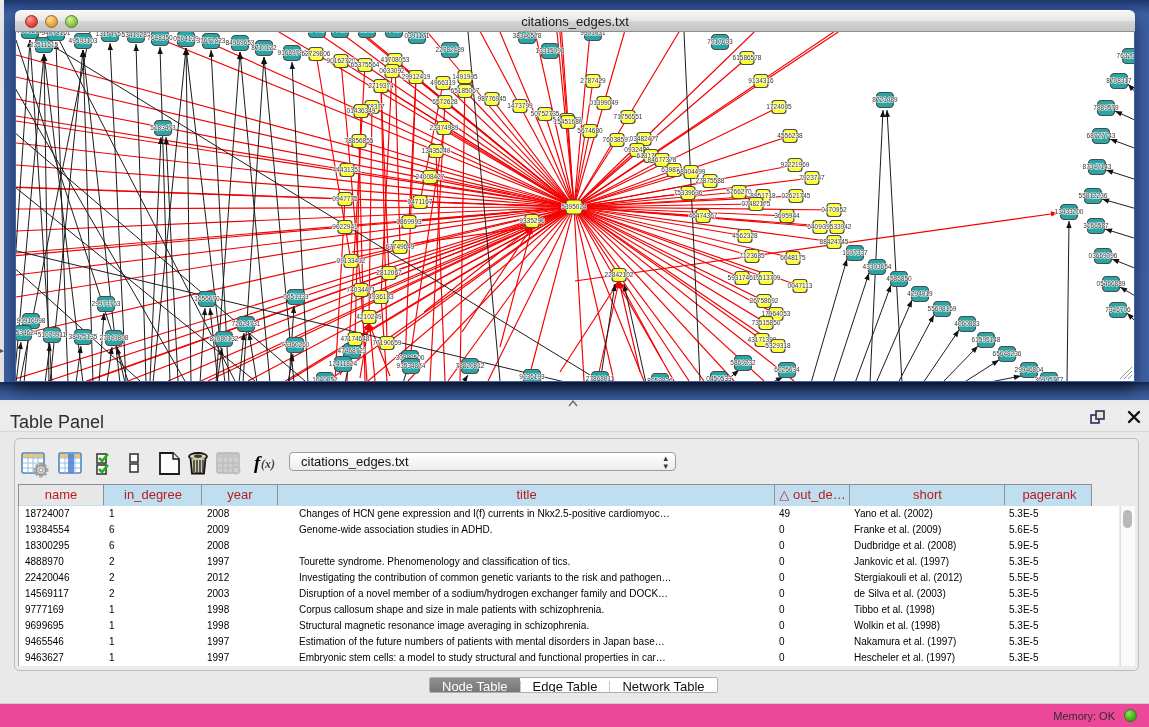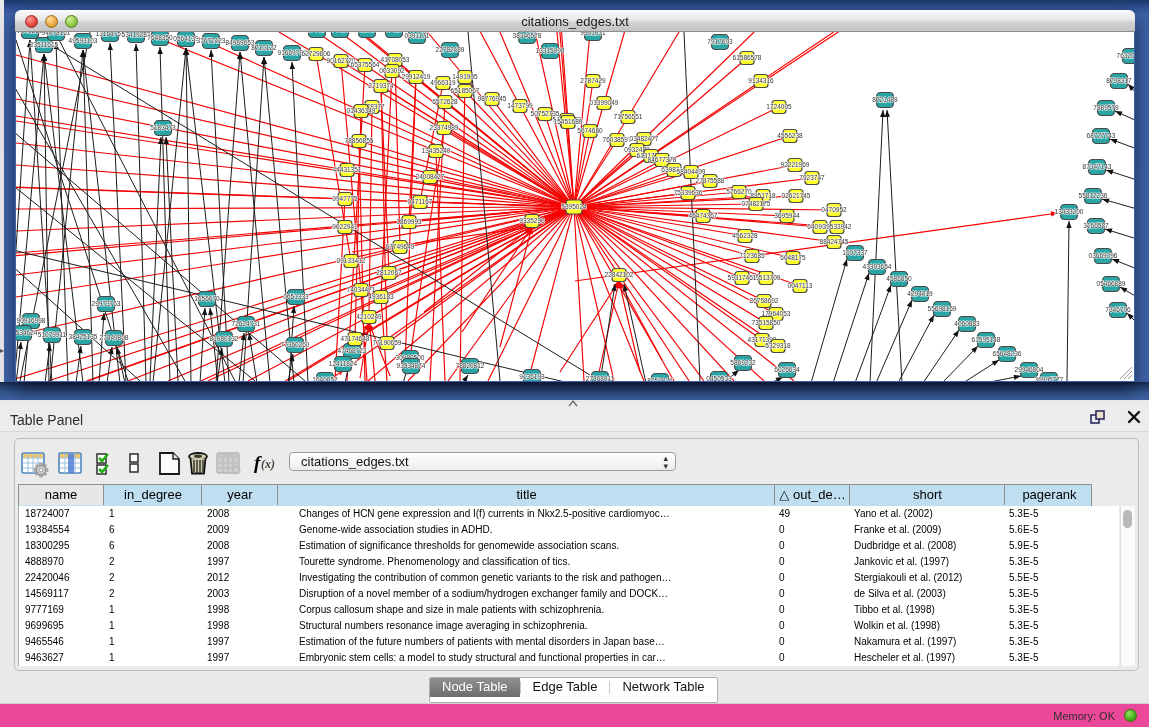--- a/index.html
+++ b/index.html
@@ -4,34 +4,34 @@
 body{width:1149px;height:727px;font-family:"Liberation Sans",sans-serif;overflow:hidden;background:#e9e9e9;position:relative}
 #desktop{position:absolute;left:4px;top:0;width:1145px;height:400px;background:linear-gradient(to bottom,#1d3768 0,#2c4b8c 6px,#3d61a5 14px,#3f63a8 100%)}
 #leftstrip{position:absolute;left:0;top:0;width:4px;height:382px;background:#e9e9e9}
 #win{position:absolute;left:15px;top:10px;width:1120px;height:372px;border-radius:6px 6px 0 0;box-shadow:0 8px 18px rgba(0,0,20,.55)}
 #titlebar{position:absolute;left:0;top:0;width:100%;height:22px;border-radius:6px 6px 0 0;background:linear-gradient(to bottom,#f7f7f7 0,#e8e8e8 45%,#d2d2d2 55%,#c4c4c4 100%);border-bottom:1px solid #8e8e8e;border-top:1px solid #fdfdfd}
 #title{position:absolute;left:0;top:3px;width:100%;text-align:center;font-size:13px;color:#1a1a1a}
 .tl{position:absolute;top:14px;width:13px;height:13px;border-radius:50%;}
 #canvas{position:absolute;left:1px;top:22px;width:1118px;height:349px;background:#fff;overflow:hidden}
 #tpanel{position:absolute;left:0;top:400px;width:1149px;height:327px;background:#e9e9e9}
 #tphead{position:absolute;left:0;top:3px;width:1149px;height:29px;background:#ececec;border-bottom:1px solid #d8d8d8}
-#tphead span{position:absolute;left:10px;top:9px;font-size:14px;color:#2e2e2e}
+#tphead span{position:absolute;left:10px;top:9px;font-size:18px;color:#2e2e2e}
 #container{position:absolute;left:14px;top:38px;width:1125px;height:233px;border:1px solid #bdbdbd;border-radius:5px;background:#ebebeb}
 #combo{position:absolute;left:274px;top:13px;width:387px;height:19px;border:1px solid #9c9c9c;border-radius:4px;background:linear-gradient(to bottom,#ffffff,#ededed);font-size:13px;color:#111;line-height:18px;padding-left:11px}
 #combo .arr{position:absolute;right:7px;top:1px;font-size:9px;color:#333;line-height:8px}
-#thead{position:absolute;left:3px;top:45px;width:1074px;height:25px;border:1px solid #8f8f8f;background:#bfdff0;font-size:13px;color:#000000}
+#thead{position:absolute;left:3px;top:45px;width:1074px;height:25px;border:1px solid #8f8f8f;background:#bfdff0;font-size:13px;color:#b91c1c}
 #thead div{position:absolute;top:0;height:20px;line-height:20px;text-align:center;border-right:1px solid #8f8f8f}
 #tbody{position:absolute;left:3px;top:67px;width:1101px;height:160px;background:#fff;border-left:1px solid #aaa;overflow:hidden;font-size:10px;color:#000}
 .trow{position:absolute;left:0;width:100%;height:16px;line-height:15px;white-space:nowrap}
 .trow span{position:absolute;overflow:hidden}
 .c0{left:6px;width:80px}.c1{left:90px;width:94px}.c2{left:188px;width:72px}
 .c3{left:280px;width:492px}.c4{left:760px;width:71px}.c5{left:835px;width:151px}.c6{left:990px;width:95px}
 #vscroll{position:absolute;right:3px;top:67px;width:15px;height:160px;background:#fafafa;border-left:1px solid #ddd}
 #vthumb{position:absolute;left:2px;top:4px;width:9px;height:18px;border-radius:5px;background:#b9b9b9}
-#tabs{position:absolute;left:414px;top:238px;height:26px;border:1px solid #b0b0b0;border-radius:2px;background:#fff;font-size:13px;overflow:hidden}
+#tabs{position:absolute;left:414px;top:238px;height:16px;border:1px solid #b0b0b0;border-radius:2px;background:#fff;font-size:13px;overflow:hidden}
 #tabs span{display:inline-block;height:19px;line-height:18px;padding:0 12px;color:#111;vertical-align:top}
 #tabs .sel{background:linear-gradient(to bottom,#909090,#6d6d6d);color:#fff}
 #tabs .dv{padding:0;width:1px;background:#c9c9c9;height:13px;margin-top:3px}
 #statusbar{position:absolute;left:0;top:303px;width:1149px;height:24px;background:#ec4899;border-top:1px solid #cfcfcf}
 #statusbar span{position:absolute;right:34px;top:6px;font-size:11px;color:#2e2e2e}
 #memdot{position:absolute;right:12px;top:5px;width:13px;height:13px;border-radius:50%;background:radial-gradient(circle at 35% 30%,#8ee25a,#3ca513 70%);border:1px solid #2d7a10}
 .ticon{position:absolute;top:12px;left:6px}
 </style></head><body>
 <div id="desktop"></div>
 <div style="position:absolute;left:0;top:382px;width:1149px;height:18px;background:linear-gradient(to bottom,#16294e 0,#24406f 25%,#35578f 60%,#3e62a4 100%)"></div>
@@ -872,21 +872,20 @@
           <span class="c2">2009</span>
 <span class="c3">Genome-wide association studies in ADHD.</span>
           <span class="c4">0</span>
           <span class="c5">Franke et al. (2009)</span>
           <span class="c6">5.6E-5</span>
         </div>
         <div class="trow" style="top:32px">
 <span class="c0">18300295</span>
           <span class="c1">6</span>
           <span class="c2">2008</span>
-<span class="c3">Estimation of significance thresholds for genomewide association scans.</span>
           <span class="c4">0</span>
           <span class="c5">Dudbridge et al. (2008)</span>
           <span class="c6">5.9E-5</span>
         </div>
         <div class="trow" style="top:48px">
 <span class="c0">4888970</span>
           <span class="c1">2</span>
           <span class="c2">1997</span>
 <span class="c3">Tourette syndrome. Phenomenology and classification of tics.</span>
           <span class="c4">0</span>
@@ -917,21 +916,21 @@
           <span class="c2">1998</span>
 <span class="c3">Corpus callosum shape and size in male patients with schizophrenia.</span>
           <span class="c4">0</span>
           <span class="c5">Tibbo et al. (1998)</span>
           <span class="c6">5.3E-5</span>
         </div>
         <div class="trow" style="top:112px">
 <span class="c0">9699695</span>
           <span class="c1">1</span>
           <span class="c2">1998</span>
-<span class="c3">Structural numbers resonance image averaging in schizophrenia.</span>
+<span class="c3">Structural magnetic resonance image averaging in schizophrenia.</span>
           <span class="c4">0</span>
           <span class="c5">Wolkin et al. (1998)</span>
           <span class="c6">5.3E-5</span>
         </div>
         <div class="trow" style="top:128px">
 <span class="c0">9465546</span>
           <span class="c1">1</span>
           <span class="c2">1997</span>
 <span class="c3">Estimation of the future numbers of patients with mental disorders in Japan base…</span>
           <span class="c4">0</span>

